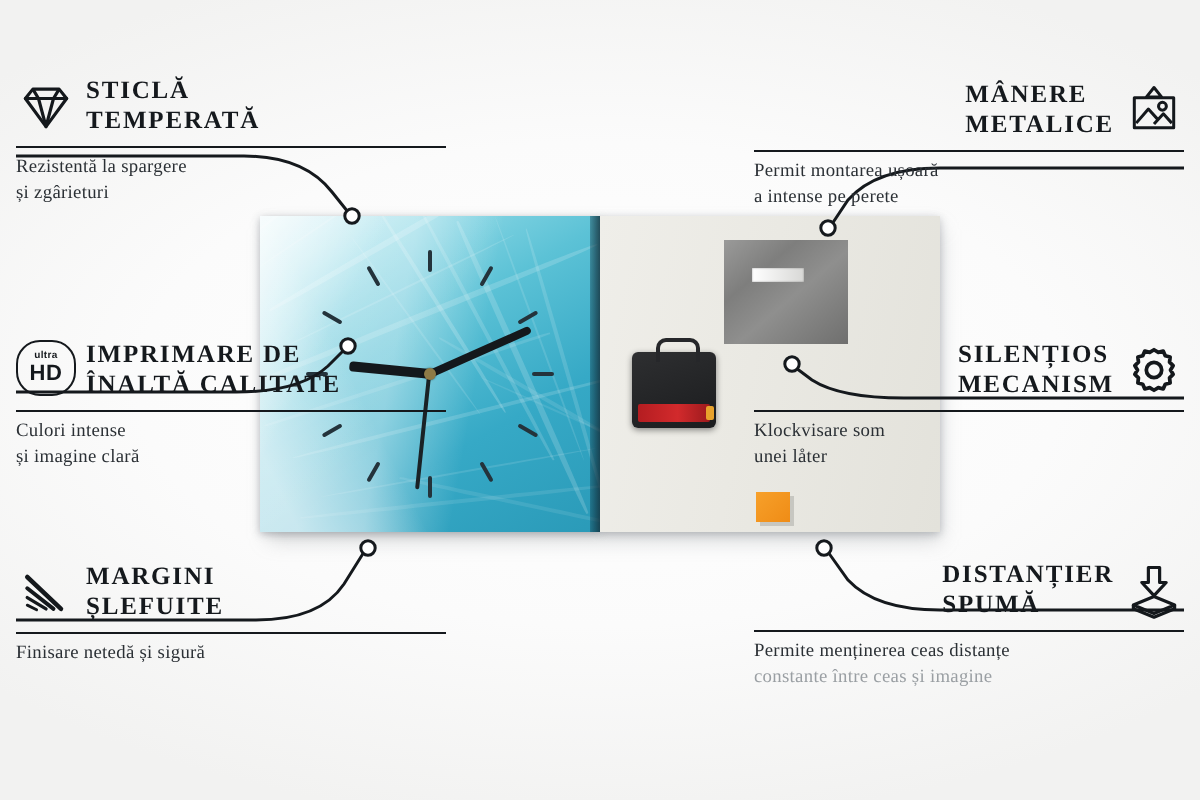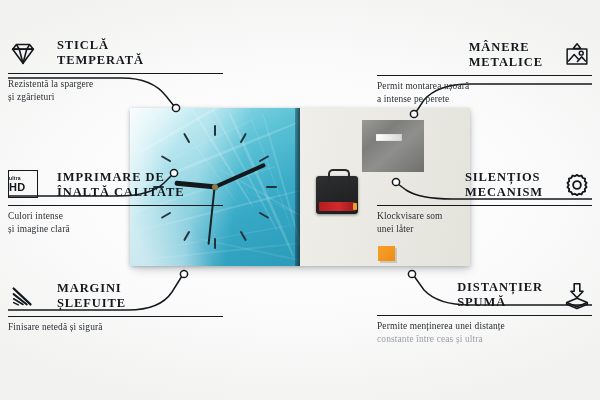--- a/index.html
+++ b/index.html
@@ -97,37 +97,37 @@
     box-shadow:2px 2px 0 rgba(160,160,155,.45);
   }
 
   
   #leaders{position:absolute;left:0;top:0;width:600px;height:400px;pointer-events:none;}
 
   
   .callout{position:absolute;width:215px;}
   .callout.left{left:8px;text-align:left;}
   .callout.right{right:8px;text-align:left;}
-  .co-head{display:flex;align-items:center;gap:19px;}
+  .co-head{display:flex;align-items:center;gap:5px;}
   .callout.right .co-head{flex-direction:row-reverse;}
   .co-icon{width:30px;height:30px;flex:0 0 30px;color:#14181c;}
   .co-icon svg{display:block;width:30px;height:30px;}
   .co-title{
     font-size:12.5px;font-weight:700;letter-spacing:.9px;color:#15191d;
     line-height:1.22;text-transform:uppercase;
   }
   .co-rule{height:1.6px;background:#15191d;margin:4px 0 4px;}
   .co-desc{
     font-size:9.4px;line-height:1.33;color:#2b3035;letter-spacing:.15px;
   }
   .co-desc .dim{color:#9a9fa3;}
 
   .hd-box{
-    width:28px;height:26px;border:1.7px solid #15191d;border-radius:0;
-    display:flex;flex-direction:column;justify-content:center;
+    width:28px;height:26px;border:1.7px solid #15191d;border-radius:12px;
+    display:flex;flex-direction:column;align-items:center;justify-content:center;
     font-family:"Liberation Sans", sans-serif;line-height:1;
   }
   .hd-box .u{font-size:5px;font-weight:700;letter-spacing:.2px;}
   .hd-box .h{font-size:11px;font-weight:700;letter-spacing:.3px;margin-top:1px;}
 </style>
 </head>
 <body>
 
 <div id="stage">
 
@@ -335,18 +335,18 @@
         </g>
           </svg>
       </span>
       <div class="co-title">
         <div>DISTANȚIER</div>
         <div>SPUMĂ</div>
       </div>
     </div>
     <div class="co-rule"></div>
     <div class="co-desc">
-      <div>Permite menținerea unei distanțe</div>
-      <div class="dim">constante între ceas și ultra</div>
+      <div>Permite menținerea ceas distanțe</div>
+      <div class="dim">constante între ceas și imagine</div>
     </div>
   </div>
 
 </div>
 
 </body></html>

